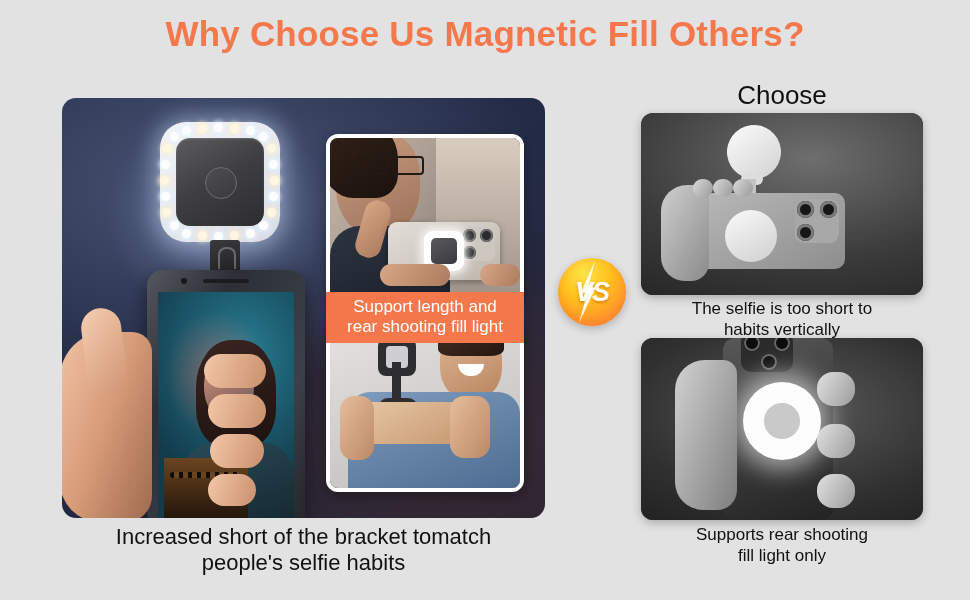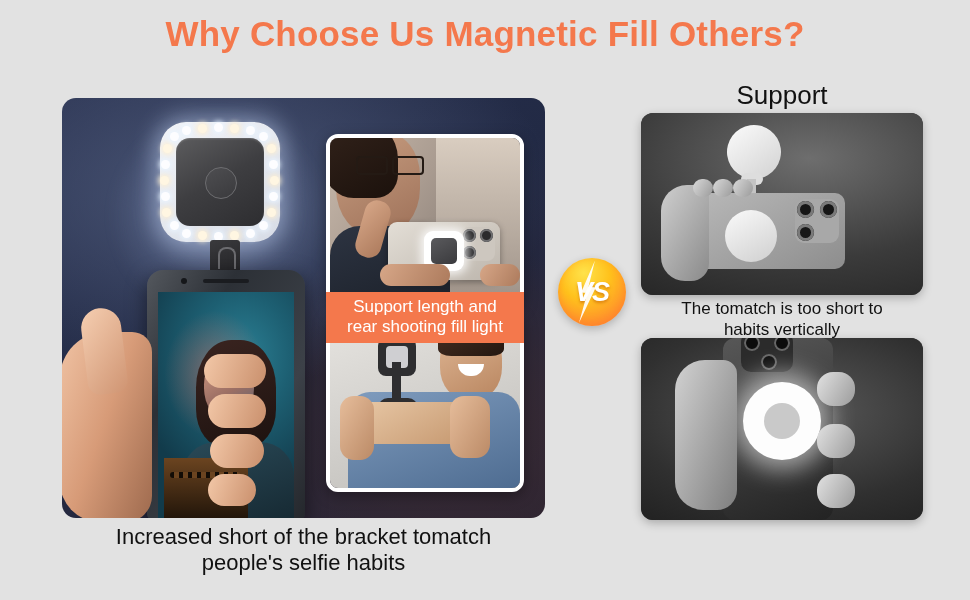--- a/index.html
+++ b/index.html
@@ -400,21 +400,21 @@
       <div>Support length and</div>
       <div>rear shooting fill light</div>
     </div>
   </div>
 
   <div class="vs">
     <div class="bolt"></div>
     <span>VS</span>
   </div>
 
-  <div class="others-title">Support</div>
+  <div class="others-title">Choose</div>
 
   <div class="opanel top">
     <div class="g1">
       <div class="discB"></div>
       <div class="hinge"></div>
       <div class="arm"></div>
       <div class="phn">
         <div class="cam">
             <i></i>
             <i></i>
@@ -423,40 +423,44 @@
       </div>
       <div class="discA"></div>
       <div class="hd"></div>
       <div class="knk k1"></div>
       <div class="knk k2"></div>
       <div class="knk k3"></div>
     </div>
   </div>
 
   <div class="cap cap-r1">
-    <div>The tomatch is too short to</div>
+    <div>The selfie is too short to</div>
     <div>habits vertically</div>
   </div>
 
   <div class="opanel bot">
     <div class="g2">
       <div class="phn2">
         <div class="cam2">
             <i></i>
             <i></i>
             <i></i>
           </div>
         <div class="ring2"></div>
       </div>
       <div class="hnd2"></div>
       <div class="fg a"></div>
       <div class="fg b"></div>
       <div class="fg c"></div>
     </div>
   </div>
 
+  <div class="cap cap-r2">
+    <div>Supports rear shooting</div>
+    <div>fill light only</div>
+  </div>
 
   <div class="cap cap-left">
     <div>Increased short of the bracket tomatch</div>
     <div>people's selfie habits</div>
   </div>
 
 </div>
 
 </body></html>

